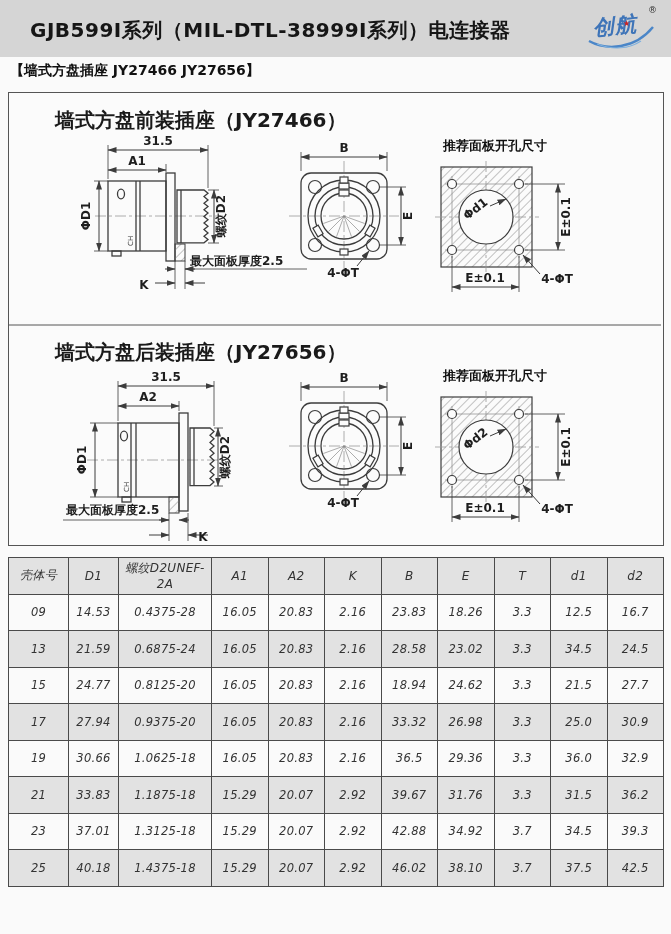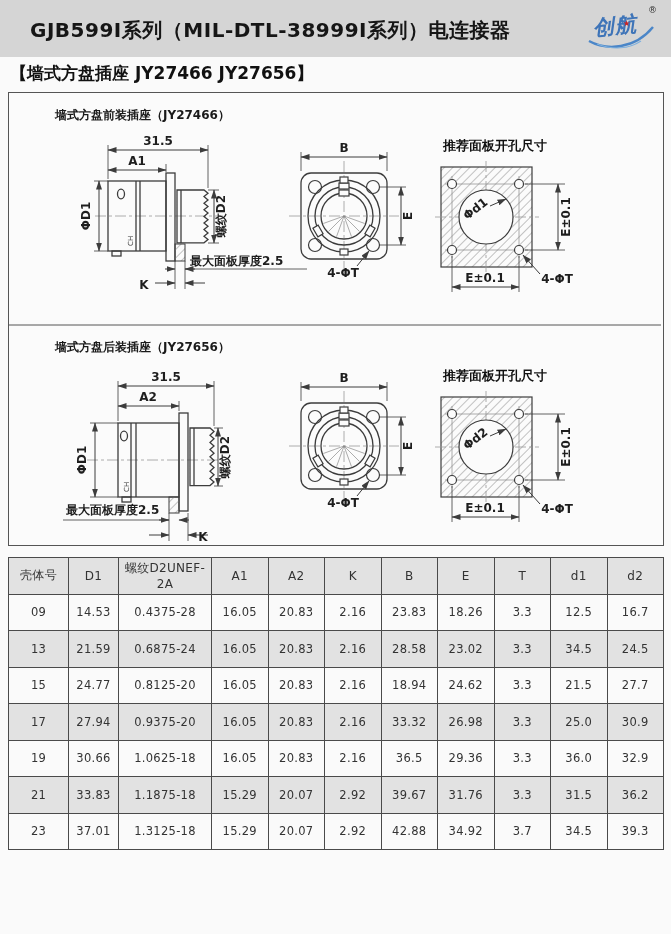--- a/index.html
+++ b/index.html
@@ -8,39 +8,39 @@
   
   #header-band{position:absolute;left:0;top:0;width:671px;height:57px;background:#d5d5d5;}
   #page-title{position:absolute;left:30px;top:17px;font-size:20px;font-weight:bold;color:#161616;letter-spacing:0.5px;}
   #brand-logo{position:absolute;right:12px;top:3px;width:76px;height:52px;}
   #logo-text{position:absolute;left:10px;top:9px;font-family:"DejaVu Serif","Liberation Serif",serif;
              font-style:italic;font-weight:bold;font-size:21px;color:#3e74b8;transform:rotate(-6deg);letter-spacing:1px;}
   #logo-reg{position:absolute;right:2px;top:2px;font-size:9px;color:#333;}
   #logo-star{position:absolute;left:40px;top:16px;font-size:8px;color:#cc2222;}
   #logo-swoosh{position:absolute;left:0;top:0;}
   
-  #section-heading{position:absolute;left:10px;top:62px;font-size:17px;font-weight:bold;color:#111;}
+  #section-heading{position:absolute;left:10px;top:62px;font-size:14px;font-weight:bold;color:#111;}
   
   #drawings-panel{position:absolute;left:8px;top:92px;width:654px;height:452px;border:1px solid #555;background:#fbfbfb;}
-  .drawing-title{position:absolute;left:46px;font-size:12px;font-weight:600;color:#1a1a1a;}
+  .drawing-title{position:absolute;left:46px;font-size:20px;font-weight:600;color:#1a1a1a;}
   #drawing-title-1{top:14px;}
   #drawing-title-2{top:246px;}
   
   .ln{stroke:#3c3c3c;stroke-width:1.3;fill:none}
   .lnf{stroke:#3c3c3c;stroke-width:1.2;fill:#fbfbfb}
   .dim{stroke:#3c3c3c;stroke-width:1;fill:none}
   .ext{stroke:#3c3c3c;stroke-width:0.8;fill:none}
   .cl{stroke:#9a9a9a;stroke-width:0.8;stroke-dasharray:11 3 3 3;fill:none}
   .tn{stroke:#8a8a8a;stroke-width:0.7;fill:none}
   text.dl{font-family:"DejaVu Sans",sans-serif;font-size:12px;font-weight:bold;fill:#1e1e1e;}
   text.cj{font-family:"DejaVu Sans",sans-serif;font-size:12px;font-weight:bold;fill:#1e1e1e;}
   text.cjt{font-family:"DejaVu Sans",sans-serif;font-size:13px;font-weight:bold;fill:#111;}
   text.mk{font-family:"DejaVu Sans",sans-serif;font-size:7px;fill:#333;}
   
-  #spec-table-wrap{position:absolute;left:8px;top:557px;width:655px;}
+  #spec-table-wrap{position:absolute;left:8px;top:557px;width:655px;font-style:italic;}
   table{border-collapse:collapse;table-layout:fixed;width:655px;font-size:11.5px;color:#333;}
   th,td{border:1px solid #4a4a4a;text-align:center;height:35.5px;font-weight:normal;letter-spacing:0.3px;padding:0;}
   thead th{background:#e2e2e2;font-size:12px;}
   tbody tr:nth-child(even) td{background:#e2e2e2;}
   col.c1{width:60px}col.c2{width:50px}col.c3{width:93px}col.cx{width:56.5px}
 </style>
 </head>
 <body>
 
 <div id="page">
@@ -419,17 +419,30 @@
             <td>1.3125-18</td>
             <td>15.29</td>
             <td>20.07</td>
             <td>2.92</td>
             <td>42.88</td>
             <td>34.92</td>
             <td>3.7</td>
             <td>34.5</td>
             <td>39.3</td>
           </tr>
+          <tr>
+            <td>25</td>
+            <td>40.18</td>
+            <td>1.4375-18</td>
+            <td>15.29</td>
+            <td>20.07</td>
+            <td>2.92</td>
+            <td>46.02</td>
+            <td>38.10</td>
+            <td>3.7</td>
+            <td>37.5</td>
+            <td>42.5</td>
+          </tr>
         </tbody>
     </table>
   </div>
 
 </div>
 
 </body></html>

